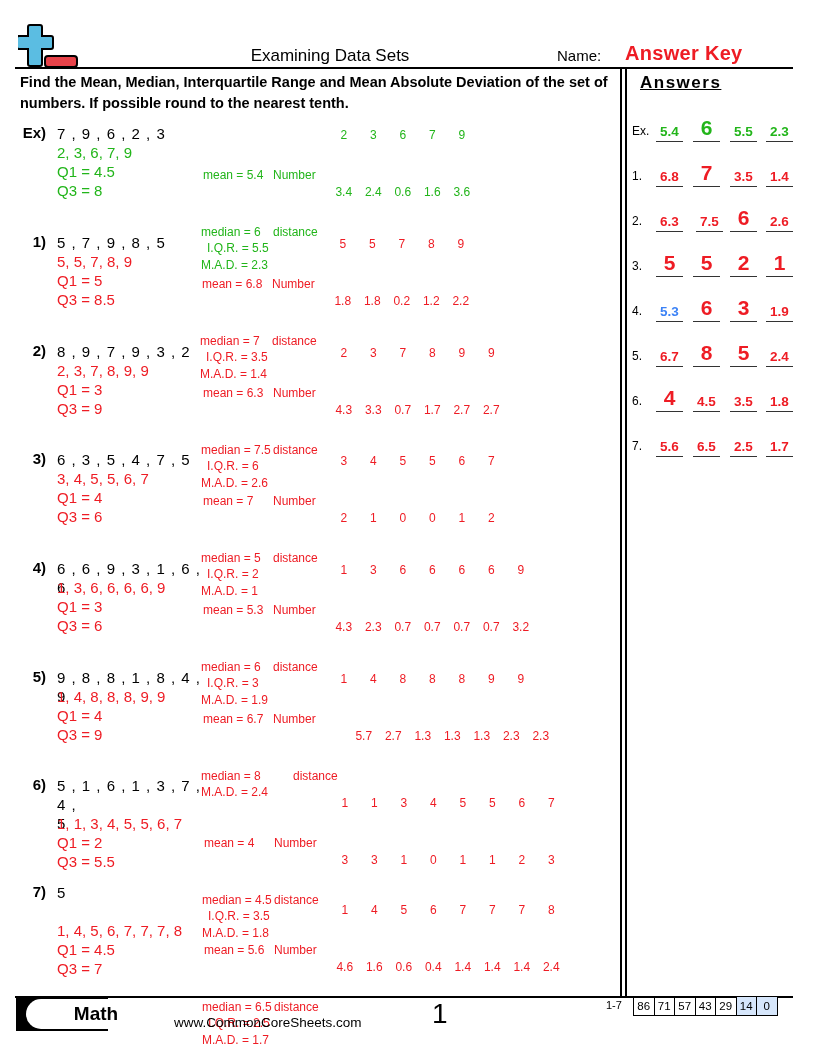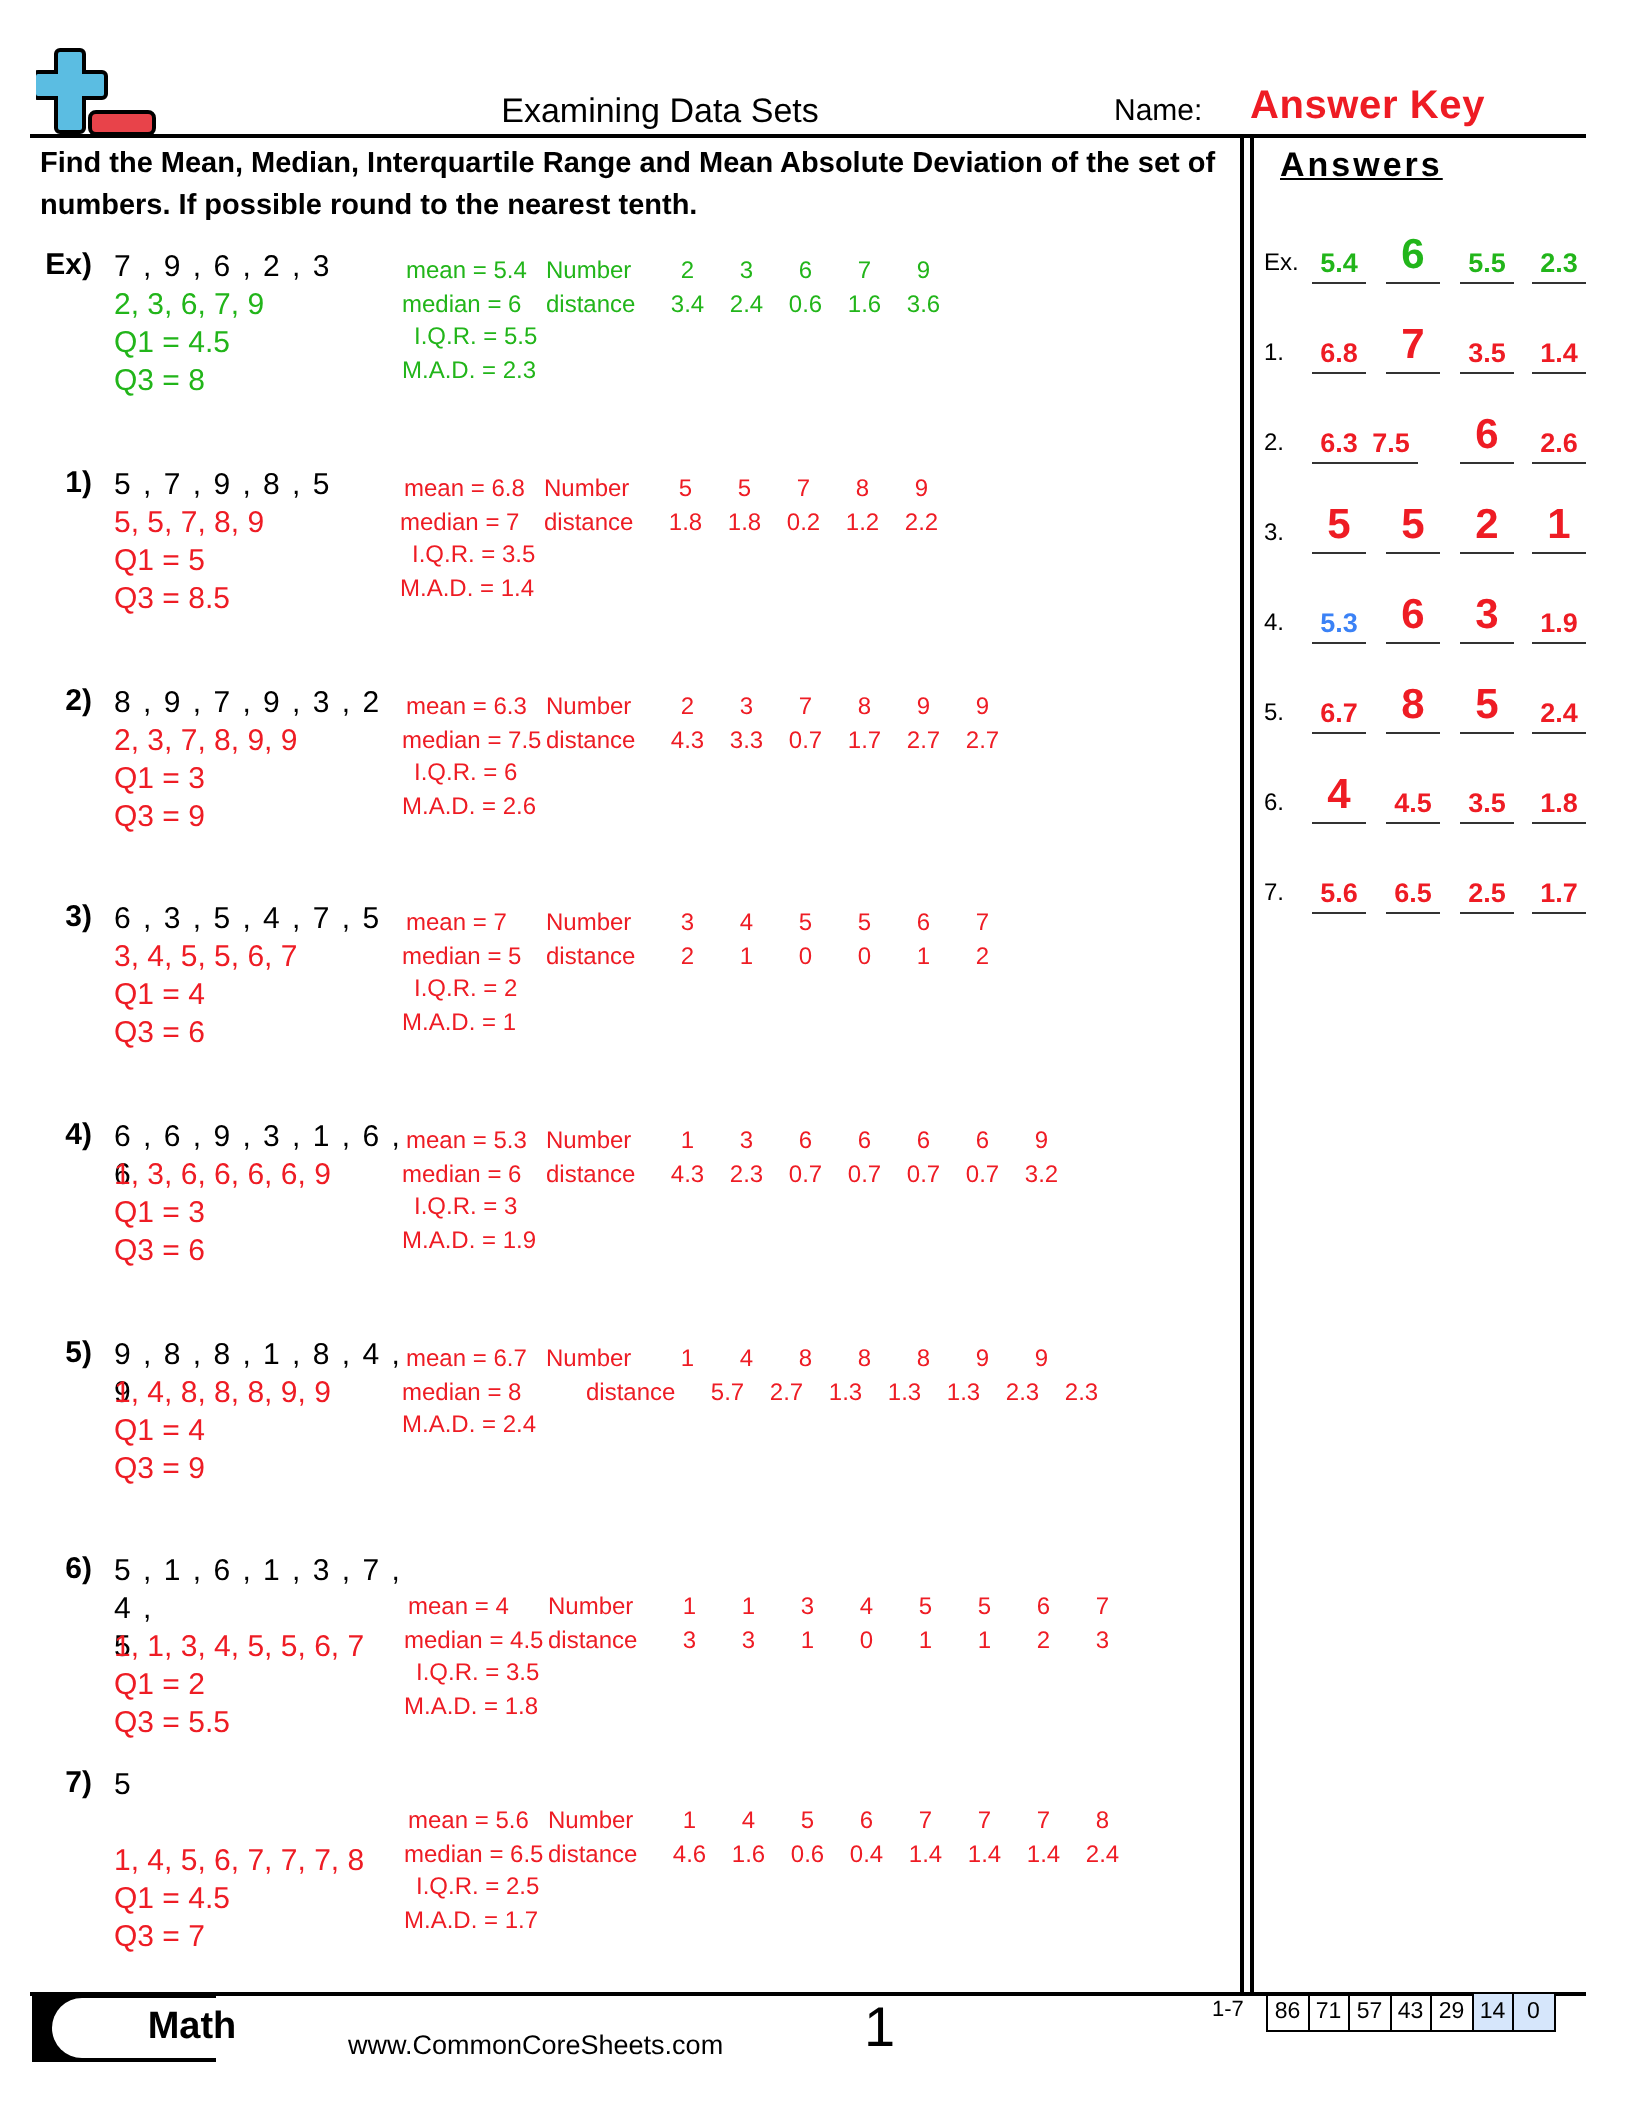--- a/index.html
+++ b/index.html
@@ -21,21 +21,21 @@
 
   .answers-title { position:absolute; left:640px; top:73px; width:160px; text-align:left; font-size:17px; font-weight:bold; letter-spacing:1.5px; text-decoration:underline; }
 
   .problem { position:absolute; left:0; width:610px; }
   .p-label { position:absolute; font-weight:bold; font-size:15px; text-align:right; width:46px; left:0; }
   .p-data { position:absolute; left:57px; font-size:15px; letter-spacing:1px; line-height:19px; width:150px; }
   .p-work { position:absolute; left:57px; font-size:15px; line-height:19px; }
   .p-work div { white-space:nowrap; }
   .calc { position:absolute; font-size:12px; line-height:16.5px; }
   .calc .row { white-space:nowrap; display:flex; }
-  .calc .lbl { display:inline-block; }
+  .calc .lbl { display:inline-block;margin-top:40px; }
   .calc .cells { display:flex; }
   .calc .cell { display:inline-block; width:29.5px; text-align:center; }
   .green { color:#22b51a; }
   .red { color:#ee1c24; }
 
   .ans-row { position:absolute; left:632px; width:170px; height:30px; }
   .ans-num { position:absolute; left:0; bottom:4px; font-size:12px; color:#000; }
   .ans-slot { position:absolute; bottom:0; width:27px; height:30px; border-bottom:1.5px solid #333; text-align:center; }
   .ans-slot span { position:absolute; bottom:2px; left:-6px; right:-6px; text-align:center; font-weight:bold; white-space:nowrap; }
   .ans-slot .small { font-size:13.5px; }
@@ -429,21 +429,21 @@
       </div>
       <div class="ans-slot" style="left:134px">
         <span class="small" style="color:#ee1c24">1.4</span>
       </div>
     </div>
     <div class="ans-row" style="top: 202px;">
       <div class="ans-num">2.</div>
       <div class="ans-slot" style="left:24px">
         <span class="small" style="color:#ee1c24">6.3</span>
       </div>
-      <div class="ans-slot" style="left:50px">
+      <div class="ans-slot" style="left:64px">
         <span class="small" style="color:#ee1c24">7.5</span>
       </div>
       <div class="ans-slot" style="left:98px">
         <span class="big" style="color:#ee1c24">6</span>
       </div>
       <div class="ans-slot" style="left:134px">
         <span class="small" style="color:#ee1c24">2.6</span>
       </div>
     </div>
     <div class="ans-row" style="top: 247px;">

